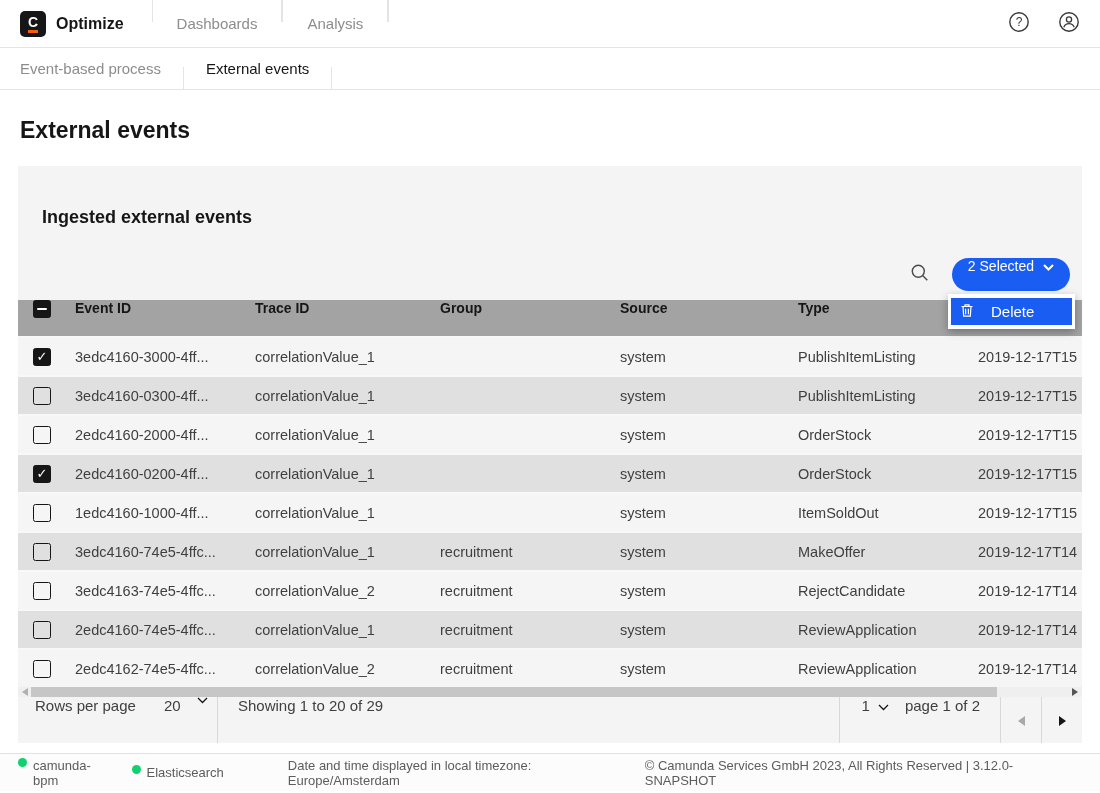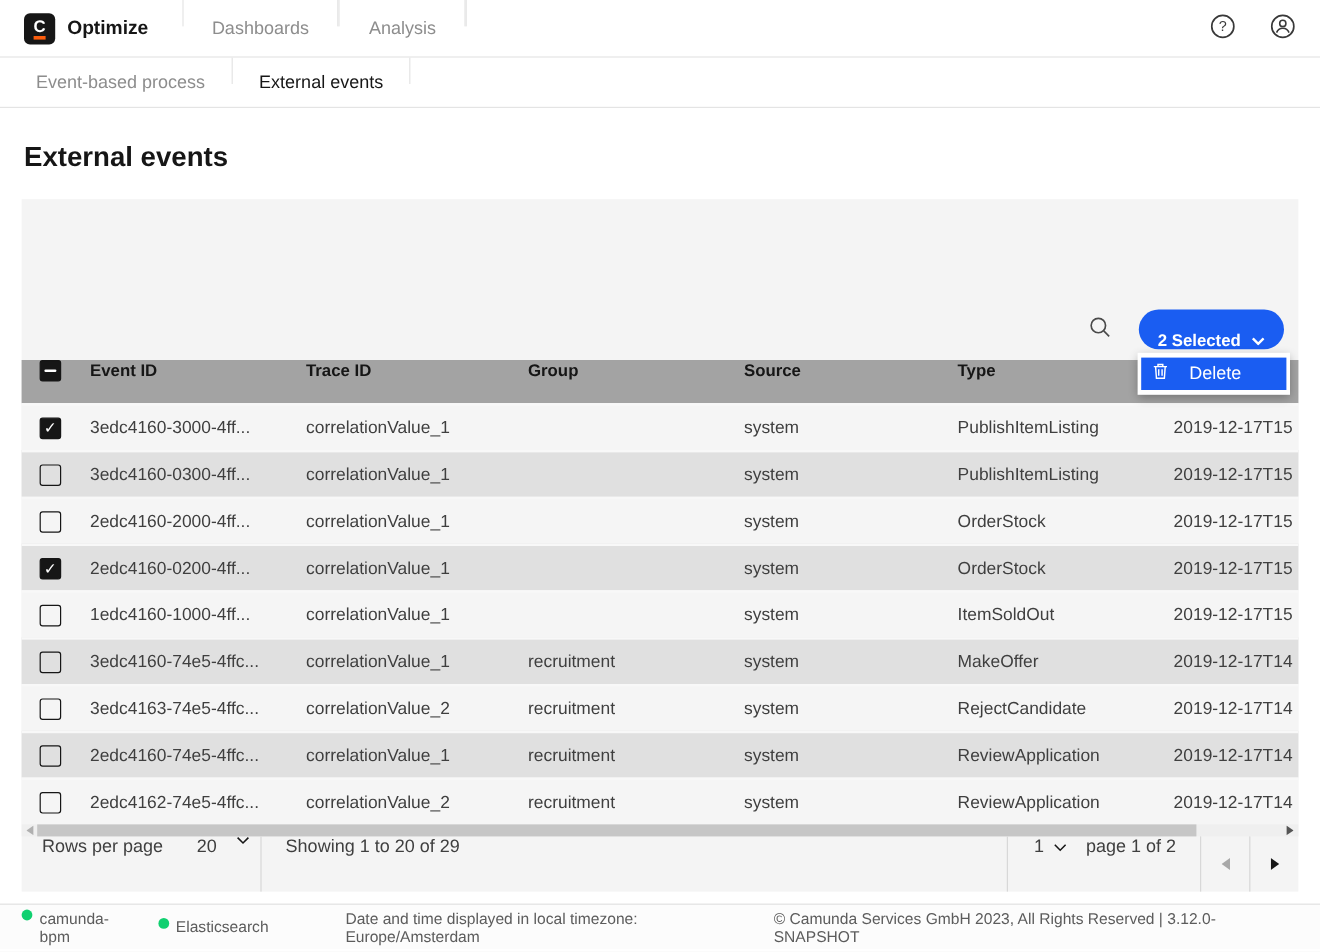--- a/index.html
+++ b/index.html
@@ -22,33 +22,33 @@
   .logo .bar{position:absolute;bottom:4px;left:50%;transform:translateX(-50%);width:10px;height:3px;background:var(--orange)}
   .brand{font-weight:bold;font-size:16px;margin-left:10px}
   .top-nav{display:flex;height:100%;margin-left:28px}
   .nav-sep{width:1px;height:22px;background:#e4e4e4;flex:none}
   .nav-item{padding:0 24px;font-size:15px;color:#8d8d8d;display:flex;align-items:center;height:100%;cursor:pointer;white-space:nowrap}
   .nav-item.active{color:#161616}
   .header-icons{margin-left:auto;display:flex;align-items:center;gap:28px}
   .icon-btn{background:none;border:none;padding:0;cursor:pointer;display:flex;align-items:center}
 
   
-  .sub-nav{height:42px;border-bottom:1px solid #e4e4e4;display:flex;align-items:flex-start;padding-left:10px}
+  .sub-nav{height:42px;border-bottom:1px solid #e4e4e4;display:flex;align-items:flex-end;padding-left:0}
   .sub-nav .nav-item{font-size:15px;padding:0 22px}
   .sub-nav .nav-item:first-child{padding-left:20px}
 
   
   .page-title{font-size:23px;font-weight:600;margin:26px 20px 22px;line-height:28px}
 
   .panel{margin:0 18px;background:#f4f4f4;position:relative;height:577px}
   .panel-title{position:absolute;top:26px;left:24px;font-size:18px;color:#161616}
 
   .controls{position:absolute;top:92px;right:12px;display:flex;align-items:center;gap:22px;height:33px;z-index:4}
-  .selected-btn{background:var(--accent);color:#fff;font-weight:bold;font-size:14px;height:33px;
-                border-radius:17px;padding:0 16px;display:flex;align-items:flex-end;gap:9px;border:none;cursor:pointer}
+  .selected-btn{background:var(--accent);color:#fff;font-weight:normal;font-size:14px;height:33px;
+                border-radius:17px;padding:0 16px;display:flex;align-items:flex-start;gap:9px;border:none;cursor:pointer}
 
   .dropdown{position:absolute;top:128px;right:7px;width:127px;background:#fff;
             box-shadow:0 3px 8px rgba(0,0,0,.3);padding:4px 3px;z-index:6}
   .menu-item{background:var(--accent);color:#fff;height:27px;display:flex;align-items:center;
              padding:0 9px;font-size:15px;gap:17px;cursor:pointer}
 
   
   .table{position:absolute;top:134px;left:0;right:0}
   .thead{height:36px;background:#a3a3a3;display:flex;align-items:flex-start;font-weight:bold;font-size:14px;overflow:hidden}
   .trow{height:39px;display:flex;align-items:center;font-size:14.5px;color:#3f3f3f;
@@ -139,20 +139,21 @@
 <nav class="sub-nav">
   <span class="nav-item">Event-based process</span>
   <span class="nav-sep"></span>
   <span class="nav-item active">External events</span>
   <span class="nav-sep"></span>
 </nav>
 
 <h1 class="page-title">External events</h1>
 
 <section class="panel">
+  <h2 class="panel-title">Ingested external events</h2>
 
   <div class="controls">
     <button class="icon-btn">
       <span>
         <svg width="20" height="20" viewBox="0 0 20 20">
             <circle cx="8.3" cy="8.3" r="6" fill="none" stroke="#4a4a4a" stroke-width="1.4"></circle>
             <line x1="12.8" y1="12.8" x2="17.3" y2="17.3" stroke="#4a4a4a" stroke-width="1.4"></line>
           </svg>
       </span>
     </button>

